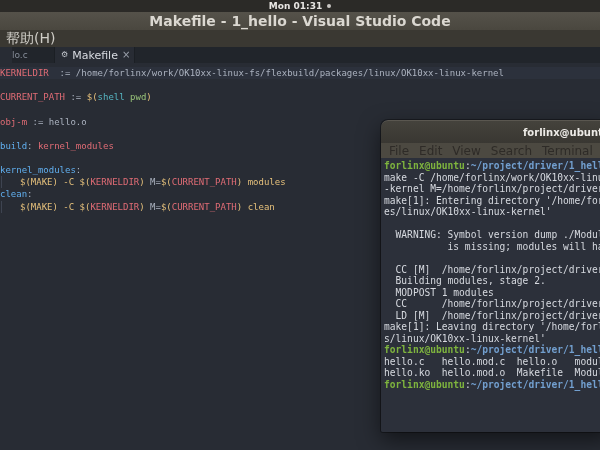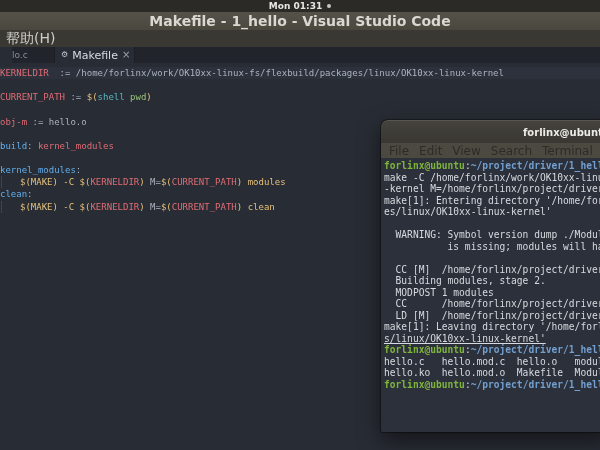--- a/index.html
+++ b/index.html
@@ -157,19 +157,19 @@
       <div class="term-line"></div>
       <div class="term-line"><span style="color: rgb(215, 218, 224);">  WARNING: Symbol version dump ./Modul</span></div>
       <div class="term-line"><span style="color: rgb(215, 218, 224);">           is missing; modules will ha</span></div>
       <div class="term-line"></div>
       <div class="term-line"><span style="color: rgb(215, 218, 224);">  CC [M]  /home/forlinx/project/driver</span></div>
       <div class="term-line"><span style="color: rgb(215, 218, 224); margin-top: 38px;">  Building modules, stage 2.</span></div>
       <div class="term-line"><span style="color: rgb(215, 218, 224);">  MODPOST 1 modules</span></div>
       <div class="term-line"><span style="color: rgb(215, 218, 224);">  CC      /home/forlinx/project/driver</span></div>
       <div class="term-line"><span style="color: rgb(215, 218, 224);">  LD [M]  /home/forlinx/project/driver</span></div>
       <div class="term-line"><span style="color: rgb(215, 218, 224);">make[1]: Leaving directory '/home/forl</span></div>
-      <div class="term-line"><span style="color: rgb(215, 218, 224); text-decoration: underline;">s/linux/OK10xx-linux-kernel'</span></div>
+      <div class="term-line"><span style="color: rgb(215, 218, 224);">s/linux/OK10xx-linux-kernel'</span></div>
       <div class="term-line"><span style="color: rgb(126, 180, 62); font-weight: bold;">forlinx@ubuntu</span><span style="color: rgb(215, 218, 224);">:</span><span style="color: rgb(114, 159, 207); font-weight: bold;">~/project/driver/1_hell</span></div>
       <div class="term-line"><span style="color: rgb(215, 218, 224);">hello.c   hello.mod.c  hello.o   modul</span></div>
       <div class="term-line"><span style="color: rgb(215, 218, 224);">hello.ko  hello.mod.o  Makefile  Modul</span></div>
       <div class="term-line"><span style="color: rgb(126, 180, 62); font-weight: bold;">forlinx@ubuntu</span><span style="color: rgb(215, 218, 224);">:</span><span style="color: rgb(114, 159, 207); font-weight: bold;">~/project/driver/1_hell</span></div>
     </div>
 </div>
 
 </body></html>

